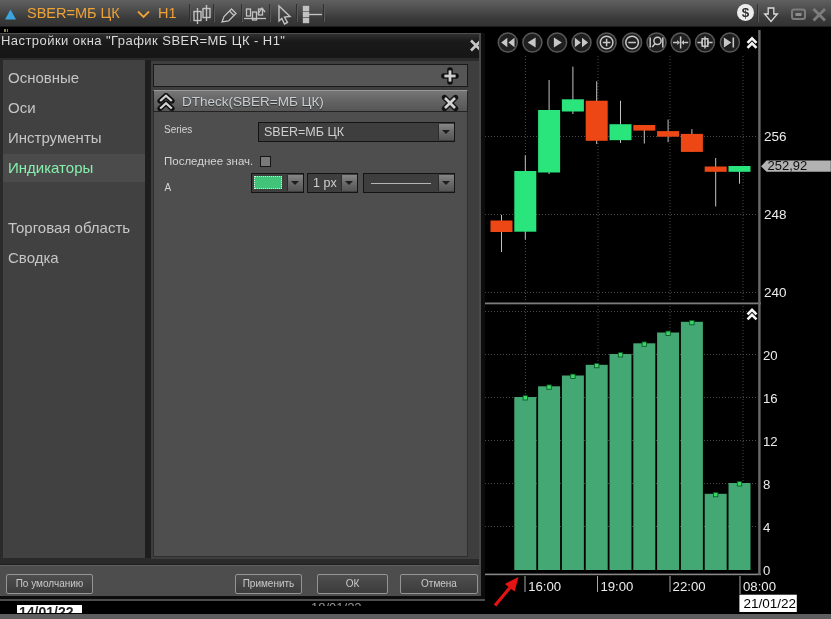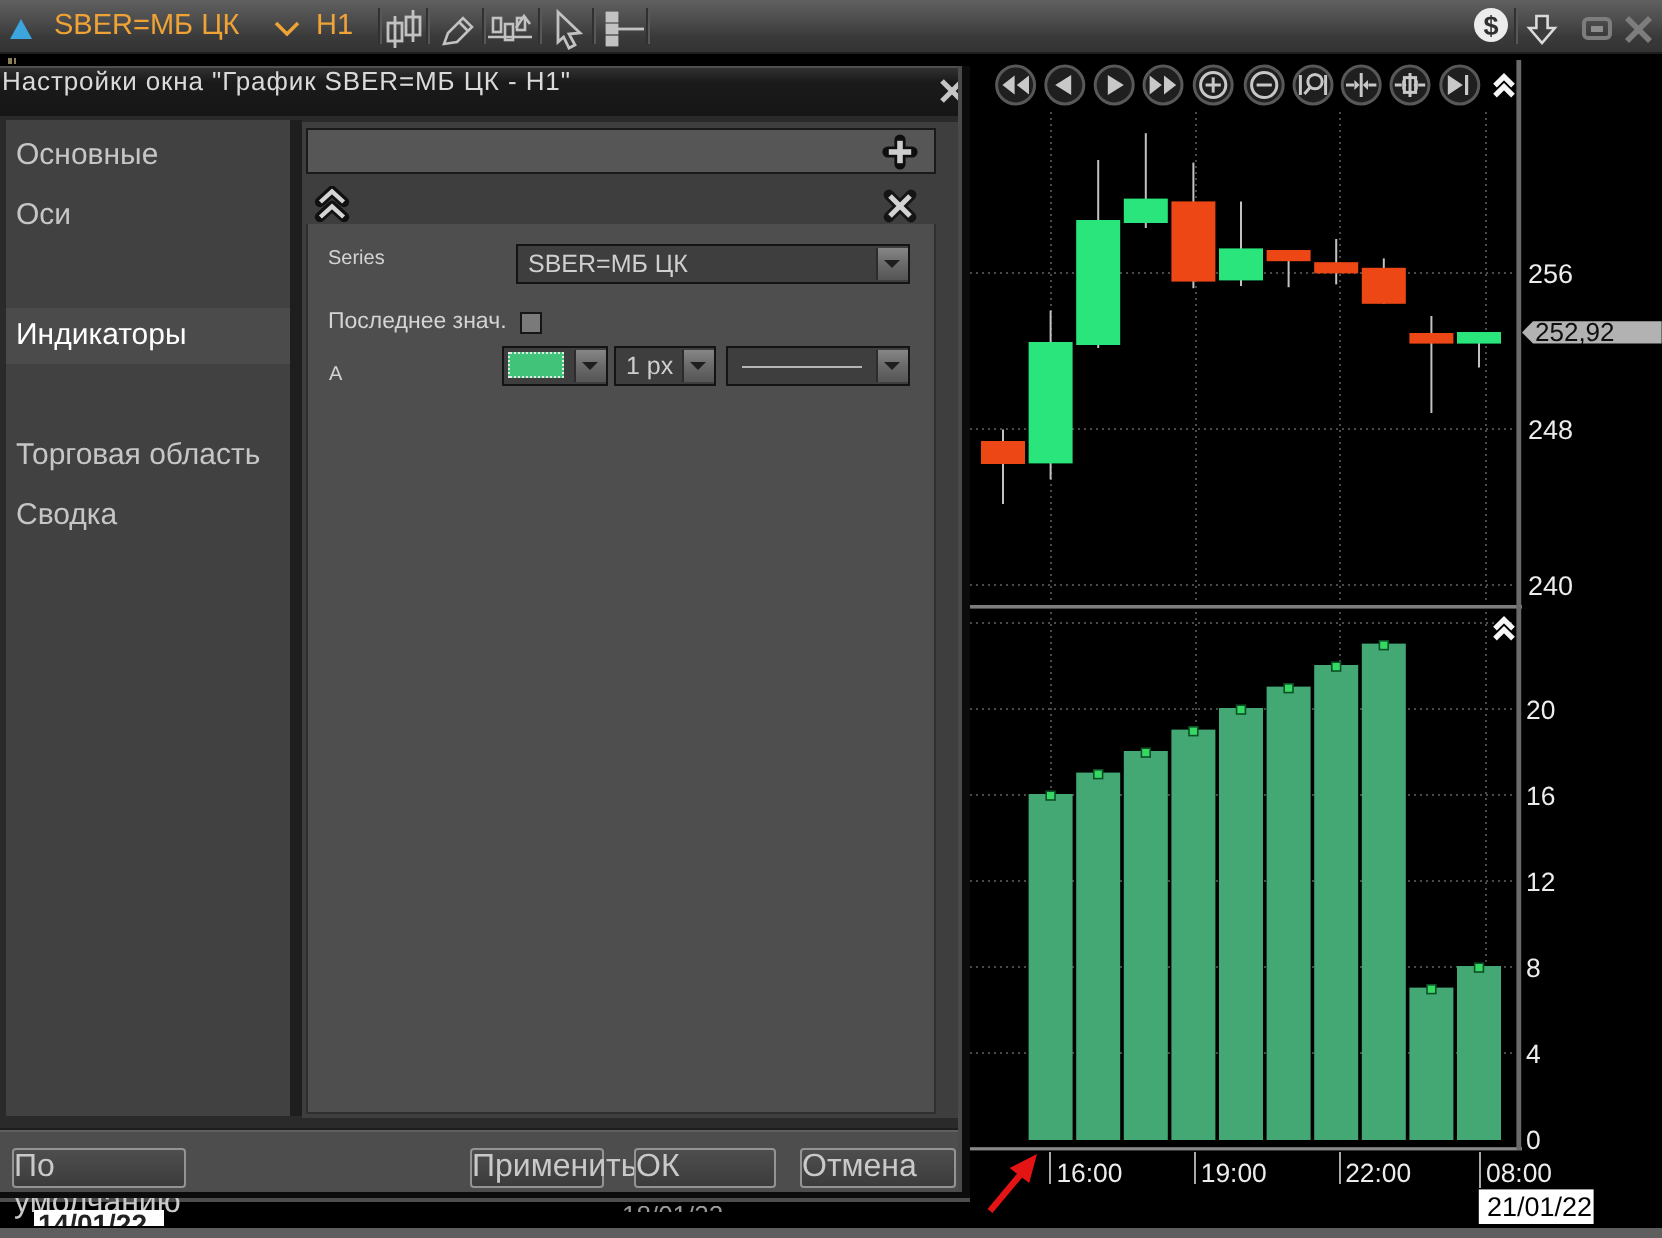--- a/index.html
+++ b/index.html
@@ -15,21 +15,21 @@
         box-shadow:1px 0 0 #585858;}
   
   #dialog{left:0;top:33px;width:485px;height:566px;background:#2a2a2a;
     border-top:1px solid #4e4e4e;box-sizing:border-box;}
   #dlg-title{left:0;top:0;width:485px;height:24px;
     background:linear-gradient(#303030,#1a1a1a 30%,#161616);}
   #dlg-title span{position:absolute;left:1px;top:-1px;font-size:13px;letter-spacing:0.45px;color:#dadada;white-space:nowrap;}
   #nav{left:3px;top:26px;width:142px;height:498px;background:#414141;}
   .navitem{position:absolute;left:0;width:142px;height:28px;line-height:28px;
     color:#c6c6c6;font-size:15px;padding-left:5px;box-sizing:border-box;white-space:nowrap;}
-  .navsel{background:#4b4b4b;color:#ffffff;}
+  .navsel{background:#4b4b4b;color:#86efac;}
   #content{left:151px;top:27px;width:330px;height:498px;background:#3e3e3e;}
   
   #strip{left:2px;top:3px;width:315px;height:23px;background:#565656;
     border:1px solid #1a1a1a;box-sizing:border-box;}
   
   #dthead{left:2px;top:29px;width:315px;height:22px;
     background:linear-gradient(#767676,#646464 50%,#565656);
     border:1px solid #232323;border-top:1px solid #989898;box-sizing:border-box;}
   #dthead .ttl{position:absolute;left:28px;top:3px;font-size:13.5px;color:#c9cfd2;
     text-shadow:0 1px 1px rgba(0,0,0,.5);white-space:nowrap;}
@@ -45,23 +45,23 @@
   .tri{position:absolute;left:3.5px;top:6px;width:0;height:0;
     border:4px solid transparent;border-top:4.5px solid #1e1e1e;border-bottom:none;}
   .chkb{position:absolute;width:10.5px;height:10.5px;background:#7a7a7a;
     border:1.5px solid #161616;box-sizing:border-box;}
   #swatch{position:absolute;left:2px;top:2px;width:28px;height:13px;background:#41c47a;
     border:1px dotted #e8e8e8;box-sizing:border-box;}
   #linesample{position:absolute;left:7px;top:8.5px;width:60px;height:1.3px;background:#b5b5b5;}
   
   #footer{left:0;top:531px;width:485px;height:35px;background:#4d4d4d;
     border-top:1px solid #5f5f5f;box-shadow:0 -1px 0 #1e1e1e;}
-  .btn{position:absolute;top:8px;height:19.5px;line-height:17.5px;text-align:left;
+  .btn{position:absolute;top:8px;height:19.5px;line-height:17.5px;text-align:center;
     background:linear-gradient(#4e4e4e,#3c3c3c);border:1px solid #949494;border-radius:2px;
-    color:#c9c9c9;font-size:16px;box-sizing:border-box;}
+    color:#c9c9c9;font-size:10px;box-sizing:border-box;}
   #dlg-rborder{left:479px;top:33px;width:2px;height:566px;background:#4a4a4a;}
   #dlg-rborder2{left:481px;top:33px;width:4px;height:566px;background:#0c0c0c;}
   #dlg-bborder{left:0px;top:596px;width:485px;height:3px;background:#0c0c0c;}
   
   #bstrip{left:0;top:614px;width:831px;height:5px;background:#5e5e5e;}
   #wbox{left:17px;top:605px;width:65px;height:8px;background:#fff;overflow:hidden;
     font-size:14px;color:#222;}
   #wbox span{position:absolute;left:2px;top:-1px;font-weight:bold;}
   #gdash{left:311px;top:603px;width:56px;height:2.8px;overflow:hidden;
     font-size:13px;color:#999999;}
@@ -318,36 +318,40 @@
   <svg class="abs" style="left:467px;top:1.5px;" width="18" height="18" viewBox="0 0 18 18">
     <g stroke="#c6c6c6" stroke-width="2.6">
       <line x1="4" y1="4.5" x2="14" y2="14.5"></line>
       <line x1="14" y1="4.5" x2="4" y2="14.5"></line>
     </g>
   </svg>
   <div class="abs" style="left:145px;top:26px;width:6px;height:498px;background:#1e1e1e;"></div>
   <div id="nav" class="abs">
     <div class="navitem" style="top:4px;">Основные</div>
     <div class="navitem" style="top:34px;">Оси</div>
+    <div class="navitem" style="top:64px;">Инструменты</div>
     <div class="navitem navsel" style="top:94px;">Индикаторы</div>
     <div class="navitem" style="top:154px;">Торговая область</div>
     <div class="navitem" style="top:184px;">Сводка</div>
   </div>
   <div id="content" class="abs">
     <div id="strip" class="abs"></div>
     <svg class="abs" style="left:290px;top:6px;" width="18" height="18" viewBox="0 0 18 18">
       <g stroke="#0e0e0e" stroke-width="5.6" stroke-linecap="round">
         <line x1="3" y1="9" x2="15" y2="9"></line>
           <line x1="9" y1="3" x2="9" y2="15"></line>
       </g>
       <g stroke="#cdcdcd" stroke-width="2.8">
         <line x1="3.4" y1="9" x2="14.6" y2="9"></line>
           <line x1="9" y1="3.4" x2="9" y2="14.6"></line>
       </g>
     </svg>
+    <div id="dthead" class="abs">
+        <span class="ttl">DTheck(SBER=МБ ЦК)</span>
+      </div>
     <svg class="abs" style="left:6px;top:32px;" width="18" height="18" viewBox="0 0 18 18">
       <g fill="none" stroke="#101010" stroke-width="5.2" stroke-linejoin="round" stroke-linecap="round">
         <polyline points="3,8 9,2.5 15,8"></polyline>
         <polyline points="3,15.5 9,10 15,15.5"></polyline>
       </g>
       <g fill="none" stroke="#d4d4d4" stroke-width="2.2">
         <polyline points="3.2,8 9,2.7 14.8,8"></polyline>
         <polyline points="3.2,15.5 9,10.2 14.8,15.5"></polyline>
       </g>
     </svg>

